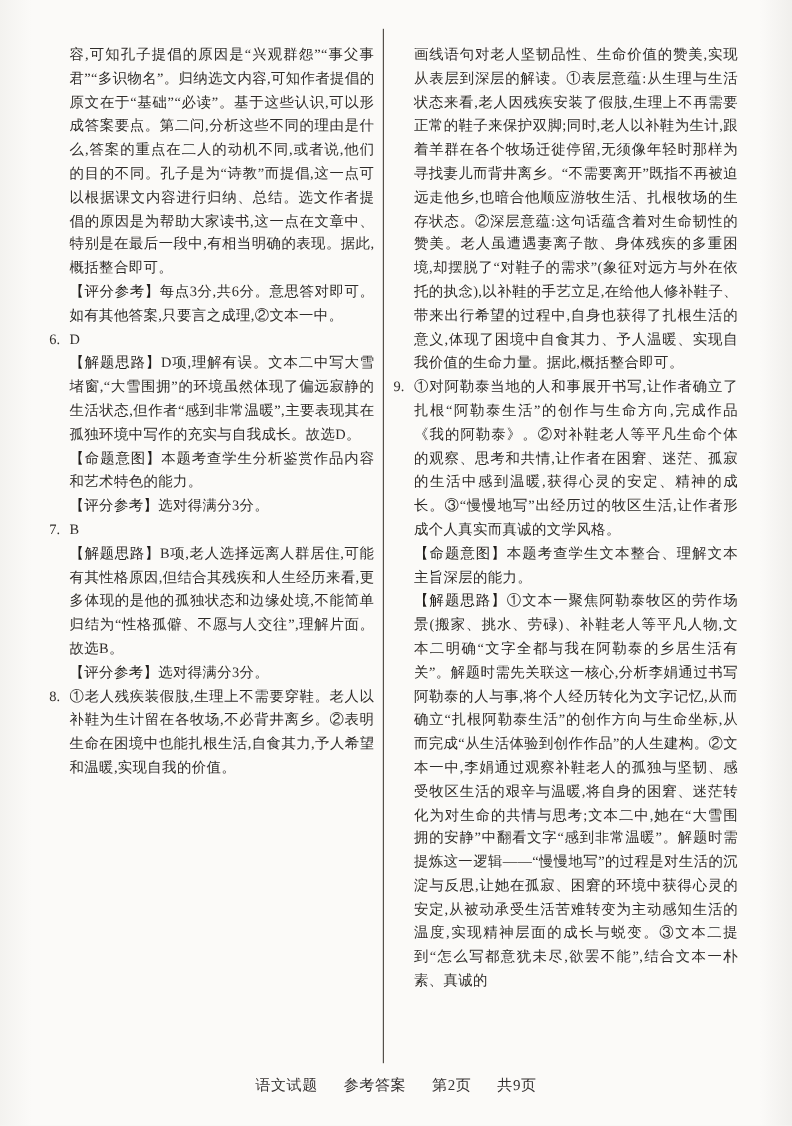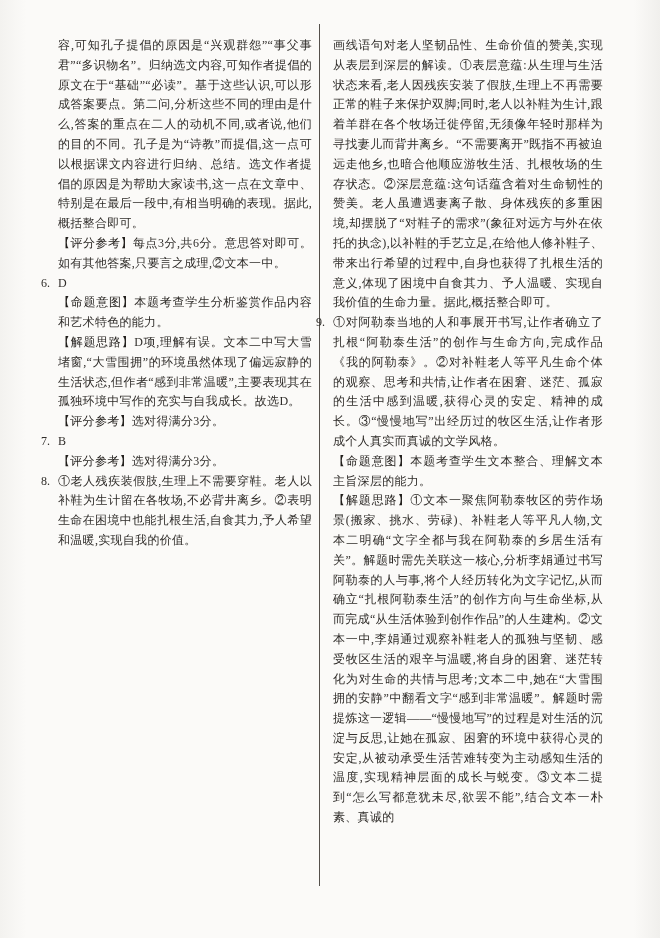--- a/index.html
+++ b/index.html
@@ -18,21 +18,21 @@
     position:absolute;left:319px;top:24px;width:1px;height:862px;
     background:#55504b;
   }
   .col{
     position:absolute;top:36px;
     font-size:12px;line-height:19.8px;
     text-align:justify;
     letter-spacing:0.3px;
   }
   .col-left{left:58px;width:254px;}
-  .col-right{left:333px;width:270px;}
+  .col-right{left:345px;width:270px;}
   .block{position:relative;}
   .block .num{
     position:absolute;left:-17px;top:0;
     letter-spacing:0;
   }
   .block .label{
     font-weight:400;color:#211e1b;
   }
   .footer{
     position:absolute;left:0;right:0;top:896px;
@@ -43,31 +43,38 @@
 </style>
 </head>
 <body>
 
 <div class="page">
 
   <div class="col col-left" id="col-left">
       <div class="block"><span>容,可知孔子提倡的原因是“兴观群怨”“事父事君”“多识物名”。归纳选文内容,可知作者提倡的原文在于“基础”“必读”。基于这些认识,可以形成答案要点。第二问,分析这些不同的理由是什么,答案的重点在二人的动机不同,或者说,他们的目的不同。孔子是为“诗教”而提倡,这一点可以根据课文内容进行归纳、总结。选文作者提倡的原因是为帮助大家读书,这一点在文章中、特别是在最后一段中,有相当明确的表现。据此,概括整合即可。</span></div>
       <div class="block"><strong class="label">【评分参考】</strong><span>每点3分,共6分。意思答对即可。如有其他答案,只要言之成理,②文本一中。</span></div>
       <div class="block numbered"><span class="num">6.</span><span>D</span></div>
+      <div class="block"><strong class="label">【解题思路】</strong><span>D项,理解有误。文本二中写大雪堵窗,“大雪围拥”的环境虽然体现了偏远寂静的生活状态,但作者“感到非常温暖”,主要表现其在孤独环境中写作的充实与自我成长。故选D。</span></div>
       <div class="block"><strong class="label">【命题意图】</strong><span>本题考查学生分析鉴赏作品内容和艺术特色的能力。</span></div>
-      <div class="block"><strong class="label">【解题思路】</strong><span>D项,理解有误。文本二中写大雪堵窗,“大雪围拥”的环境虽然体现了偏远寂静的生活状态,但作者“感到非常温暖”,主要表现其在孤独环境中写作的充实与自我成长。故选D。</span></div>
       <div class="block"><strong class="label">【评分参考】</strong><span>选对得满分3分。</span></div>
       <div class="block numbered"><span class="num">7.</span><span>B</span></div>
+      <div class="block"><strong class="label">【解题思路】</strong><span>B项,老人选择远离人群居住,可能有其性格原因,但结合其残疾和人生经历来看,更多体现的是他的孤独状态和边缘处境,不能简单归结为“性格孤僻、不愿与人交往”,理解片面。故选B。</span></div>
       <div class="block"><strong class="label">【评分参考】</strong><span>选对得满分3分。</span></div>
       <div class="block numbered"><span class="num">8.</span><span>①老人残疾装假肢,生理上不需要穿鞋。老人以补鞋为生计留在各牧场,不必背井离乡。②表明生命在困境中也能扎根生活,自食其力,予人希望和温暖,实现自我的价值。</span></div>
     </div>
 
   <div class="divider"></div>
 
   <div class="col col-right" id="col-right">
       <div class="block"><span>画线语句对老人坚韧品性、生命价值的赞美,实现从表层到深层的解读。①表层意蕴:从生理与生活状态来看,老人因残疾安装了假肢,生理上不再需要正常的鞋子来保护双脚;同时,老人以补鞋为生计,跟着羊群在各个牧场迁徙停留,无须像年轻时那样为寻找妻儿而背井离乡。“不需要离开”既指不再被迫远走他乡,也暗合他顺应游牧生活、扎根牧场的生存状态。②深层意蕴:这句话蕴含着对生命韧性的赞美。老人虽遭遇妻离子散、身体残疾的多重困境,却摆脱了“对鞋子的需求”(象征对远方与外在依托的执念),以补鞋的手艺立足,在给他人修补鞋子、带来出行希望的过程中,自身也获得了扎根生活的意义,体现了困境中自食其力、予人温暖、实现自我价值的生命力量。据此,概括整合即可。</span></div>
       <div class="block numbered"><span class="num">9.</span><span>①对阿勒泰当地的人和事展开书写,让作者确立了扎根“阿勒泰生活”的创作与生命方向,完成作品《我的阿勒泰》。②对补鞋老人等平凡生命个体的观察、思考和共情,让作者在困窘、迷茫、孤寂的生活中感到温暖,获得心灵的安定、精神的成长。③“慢慢地写”出经历过的牧区生活,让作者形成个人真实而真诚的文学风格。</span></div>
       <div class="block"><strong class="label">【命题意图】</strong><span>本题考查学生文本整合、理解文本主旨深层的能力。</span></div>
       <div class="block"><strong class="label">【解题思路】</strong><span>①文本一聚焦阿勒泰牧区的劳作场景(搬家、挑水、劳碌)、补鞋老人等平凡人物,文本二明确“文字全都与我在阿勒泰的乡居生活有关”。解题时需先关联这一核心,分析李娟通过书写阿勒泰的人与事,将个人经历转化为文字记忆,从而确立“扎根阿勒泰生活”的创作方向与生命坐标,从而完成“从生活体验到创作作品”的人生建构。②文本一中,李娟通过观察补鞋老人的孤独与坚韧、感受牧区生活的艰辛与温暖,将自身的困窘、迷茫转化为对生命的共情与思考;文本二中,她在“大雪围拥的安静”中翻看文字“感到非常温暖”。解题时需提炼这一逻辑——“慢慢地写”的过程是对生活的沉淀与反思,让她在孤寂、困窘的环境中获得心灵的安定,从被动承受生活苦难转变为主动感知生活的温度,实现精神层面的成长与蜕变。③文本二提到“怎么写都意犹未尽,欲罢不能”,结合文本一朴素、真诚的</span></div>
     </div>
 
+  <div class="footer">
+    <span>语文试题</span>
+    <span>参考答案</span>
+    <span>第2页</span>
+    <span>共9页</span>
+  </div>
 
 </div>
 
 </body></html>

